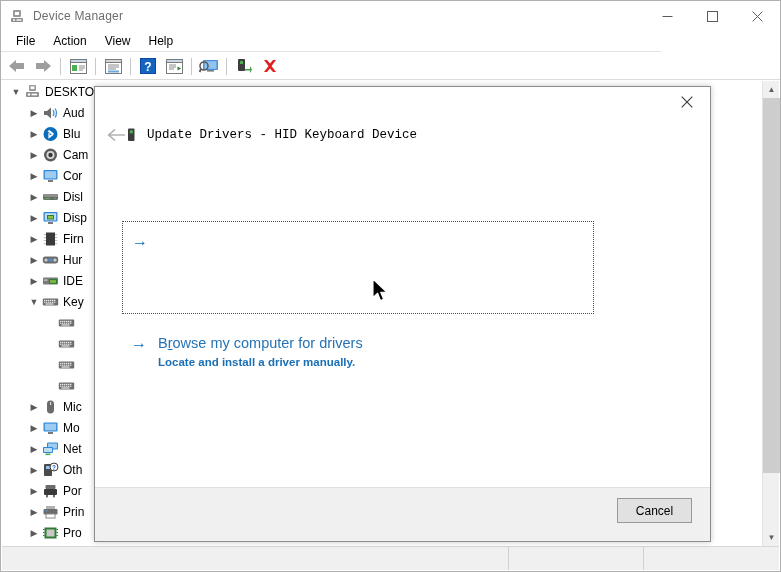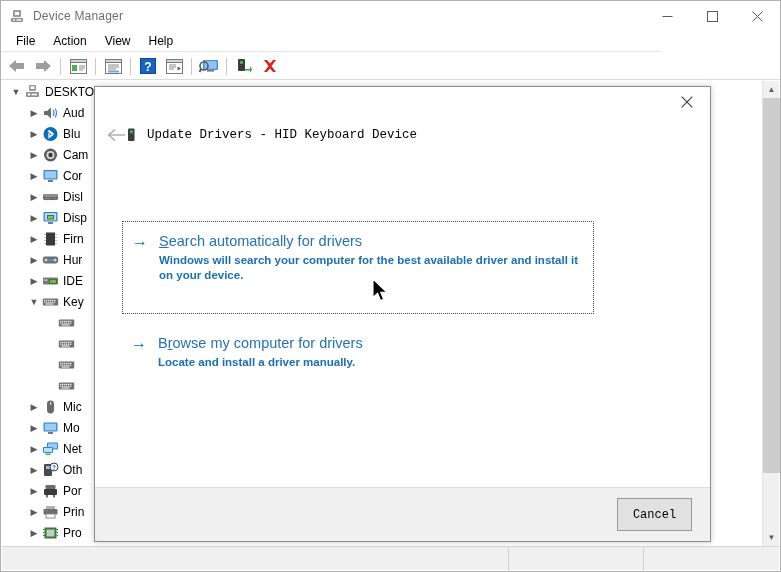--- a/index.html
+++ b/index.html
@@ -156,25 +156,25 @@
   .opt-desc {
     font-size: 11.5px; color: #1b6fb5; font-weight: bold; line-height: 15px;
     max-width: 430px;
   }
   .dlg-footer {
     position: absolute; left: 0; bottom: 0; width: 615px; height: 54px;
     background: #f0f0f0; border-top: 1px solid #dfdfdf;
   }
   .cancel-btn {
     position: absolute; right: 18px; top: 10px;
-    width: 75px; height: 33px;
+    width: 75px; height: 25px;
     background: #e1e1e1; border: 1px solid #999999;
     font-size: 12px; color: #000;
     display: flex; align-items: center; justify-content: center;
-    font-family: Liberation Mono, monospace;
+    font-family: Liberation Sans, sans-serif;
   }
 
   
   .cursor { position: absolute; left: 371px; top: 277px; width: 18px; height: 26px; }
 </style>
 </head>
 <body>
 
 <div id="app">
 
@@ -668,24 +668,20 @@
           <rect x="5" y="1.5" width="6.5" height="12.5" rx="1" fill="#3d3d3d"></rect>
           <rect x="6.8" y="3.3" width="3" height="3" fill="#4caf50"></rect>
         </svg>
       </div>
       <div class="dlg-header-text">Update Drivers - HID Keyboard Device</div>
     </div>
 
 
     <div class="opt opt-focus">
       <div class="opt-arrow">→</div>
-      <div class="opt-body">
-        <div class="opt-title"><u>S</u><span>earch automatically for drivers</span></div>
-        <div class="opt-desc">Windows will search your computer for the best available driver and install it on your device.</div>
-      </div>
     </div>
 
     <div class="opt opt-plain">
       <div class="opt-arrow">→</div>
       <div class="opt-body">
         <div class="opt-title"><span>B</span><u>r</u><span>owse my computer for drivers</span></div>
         <div class="opt-desc">Locate and install a driver manually.</div>
       </div>
     </div>
 

